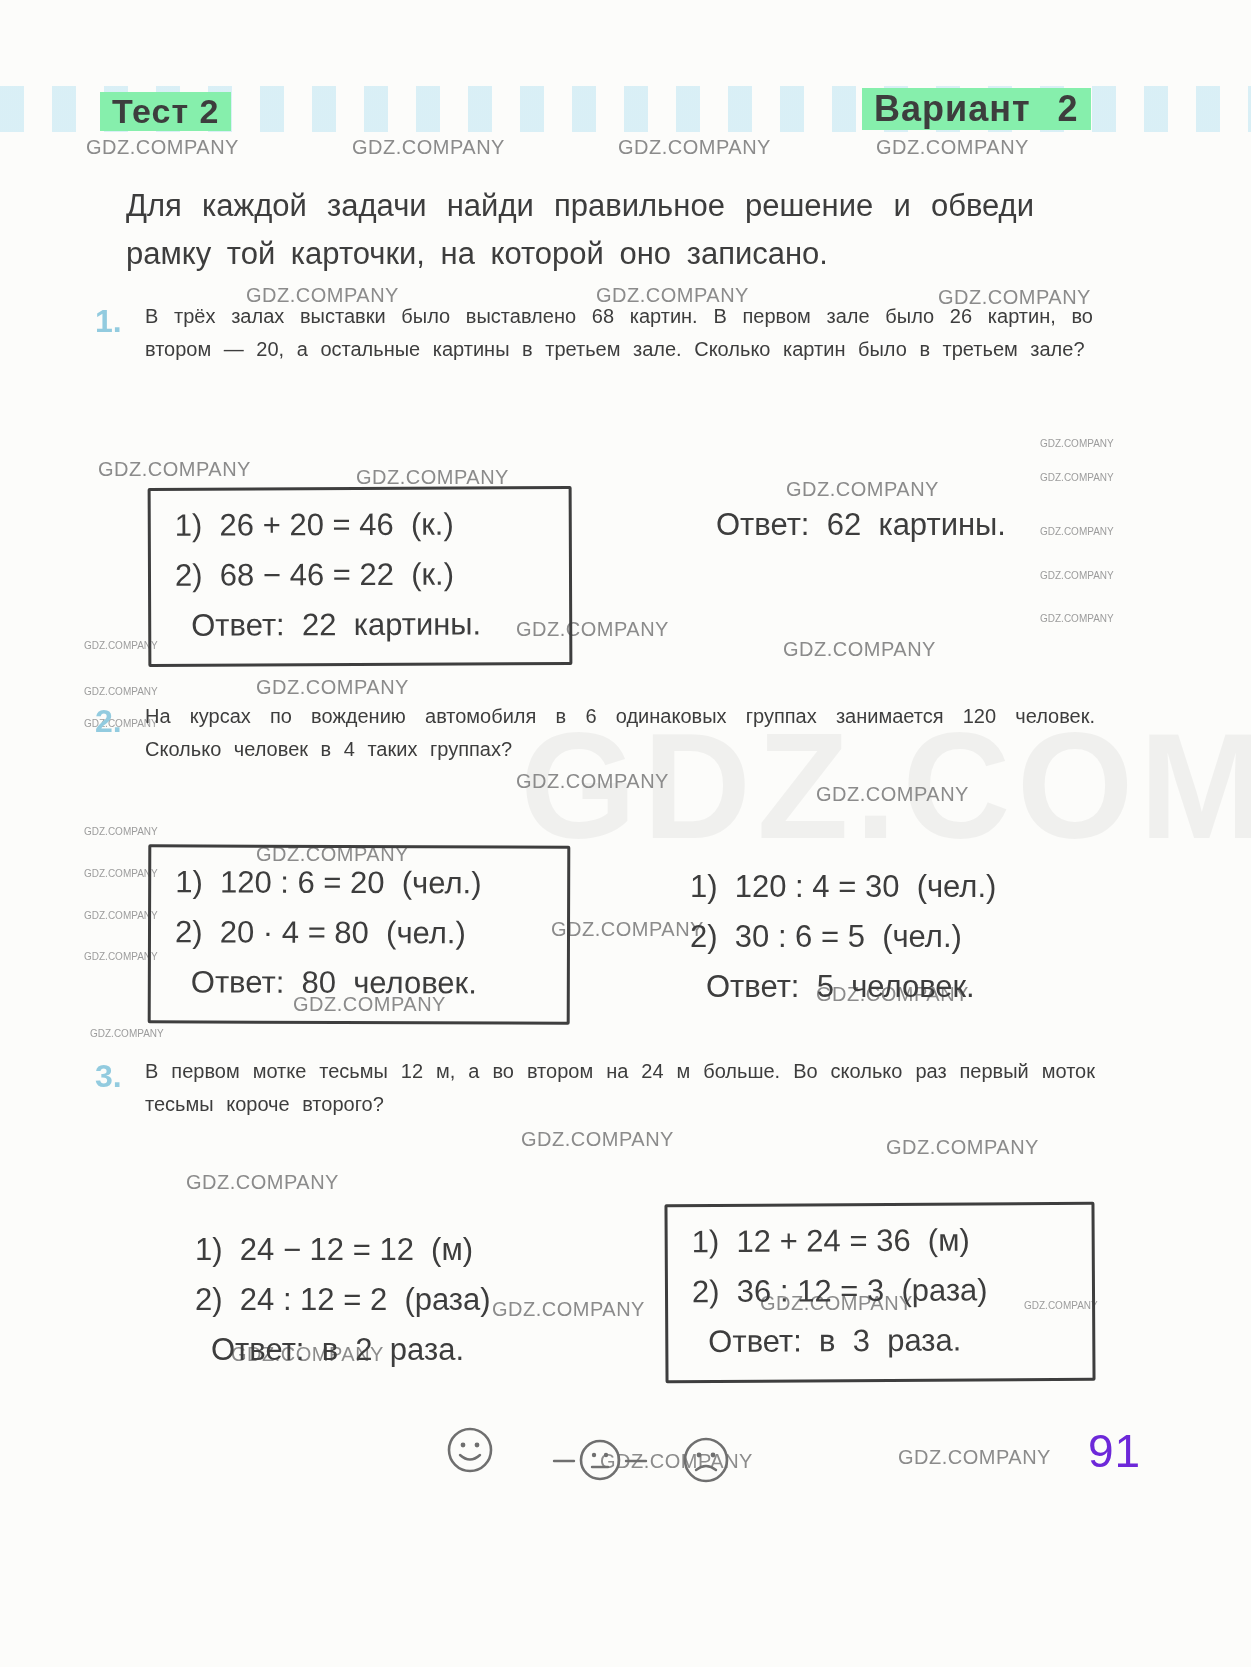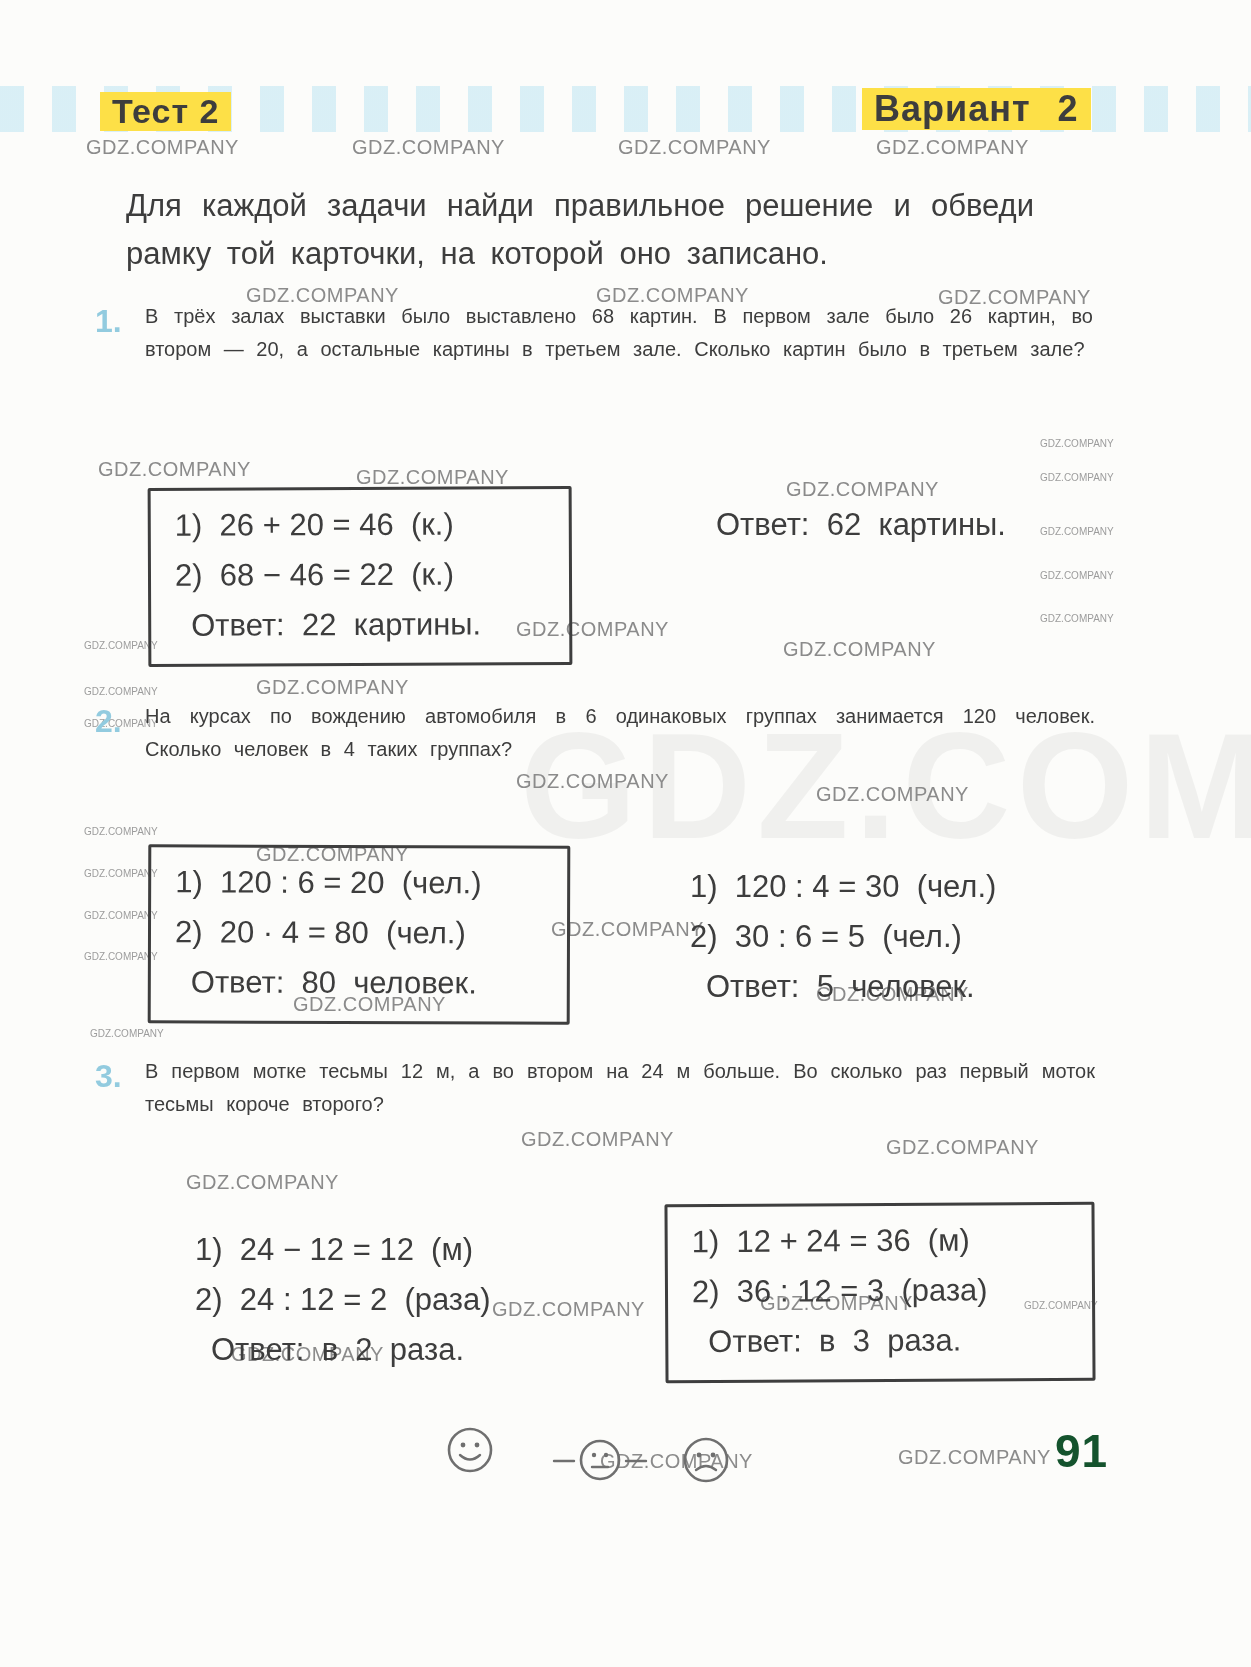--- a/index.html
+++ b/index.html
@@ -7,21 +7,21 @@
   .page {
     position:relative; width:1251px; height:1667px; margin:0 auto;
     background:#fcfcfa; overflow:hidden;
     font-family:"Liberation Sans", sans-serif; color:#3d3d3d;
   }
   .stripes {
     position:absolute; top:86px; left:0; width:100%; height:46px;
     background:repeating-linear-gradient(90deg, #d3edf5 0 24px, rgba(255,255,255,0) 24px 52px);
     opacity:.85;
   }
-  .hdr { position:absolute; font-weight:bold; background:#fde047; padding:0 12px; letter-spacing:1px; }
+  .hdr { position:absolute; font-weight:bold; background:#86efac; padding:0 12px; letter-spacing:1px; }
   .test-label { left:100px; top:92px; font-size:34px; }
   .variant-label { left:862px; top:88px; font-size:36px; word-spacing:16px; }
   .wm {
     position:absolute; color:#8b8b8b; font-size:20px; letter-spacing:.5px;
     white-space:nowrap; pointer-events:none;
   }
   .wm.sm { font-size:10px; color:#9c9c9c; letter-spacing:0; }
   .wm.big { font-size:150px; font-weight:bold; color:#000; opacity:.045; letter-spacing:6px; }
   .intro {
     position:absolute; left:90px; top:182px; width:908px;
@@ -34,22 +34,22 @@
   }
   .card { position:absolute; font-size:31px; }
   .card-line { white-space:pre; line-height:1.62; }
   .card-line.answer { padding-left:16px; }
   .framed { border:3px solid #3e3e3e; border-radius:2px; padding:10px 22px 12px 24px; }
   .f1 { transform:rotate(-0.25deg); }
   .f2 { transform:rotate(0.2deg); }
   .f3 { transform:rotate(-0.35deg); }
   .smiley { position:absolute; }
   .page-number {
-    position:absolute; left:1055px; top:1424px;
-    font-size:46px; font-weight:bold; color:#14532d; letter-spacing:1px;
+    position:absolute; left:1088px; top:1424px;
+    font-size:46px; font-weight:normal; color:#6d28d9; letter-spacing:1px;
   }
 </style>
 </head>
 <body>
 
 <div class="page">
 
   <div class="stripes"></div>
   <div class="hdr test-label">Тест 2</div>
   <div class="hdr variant-label">Вариант 2</div>

